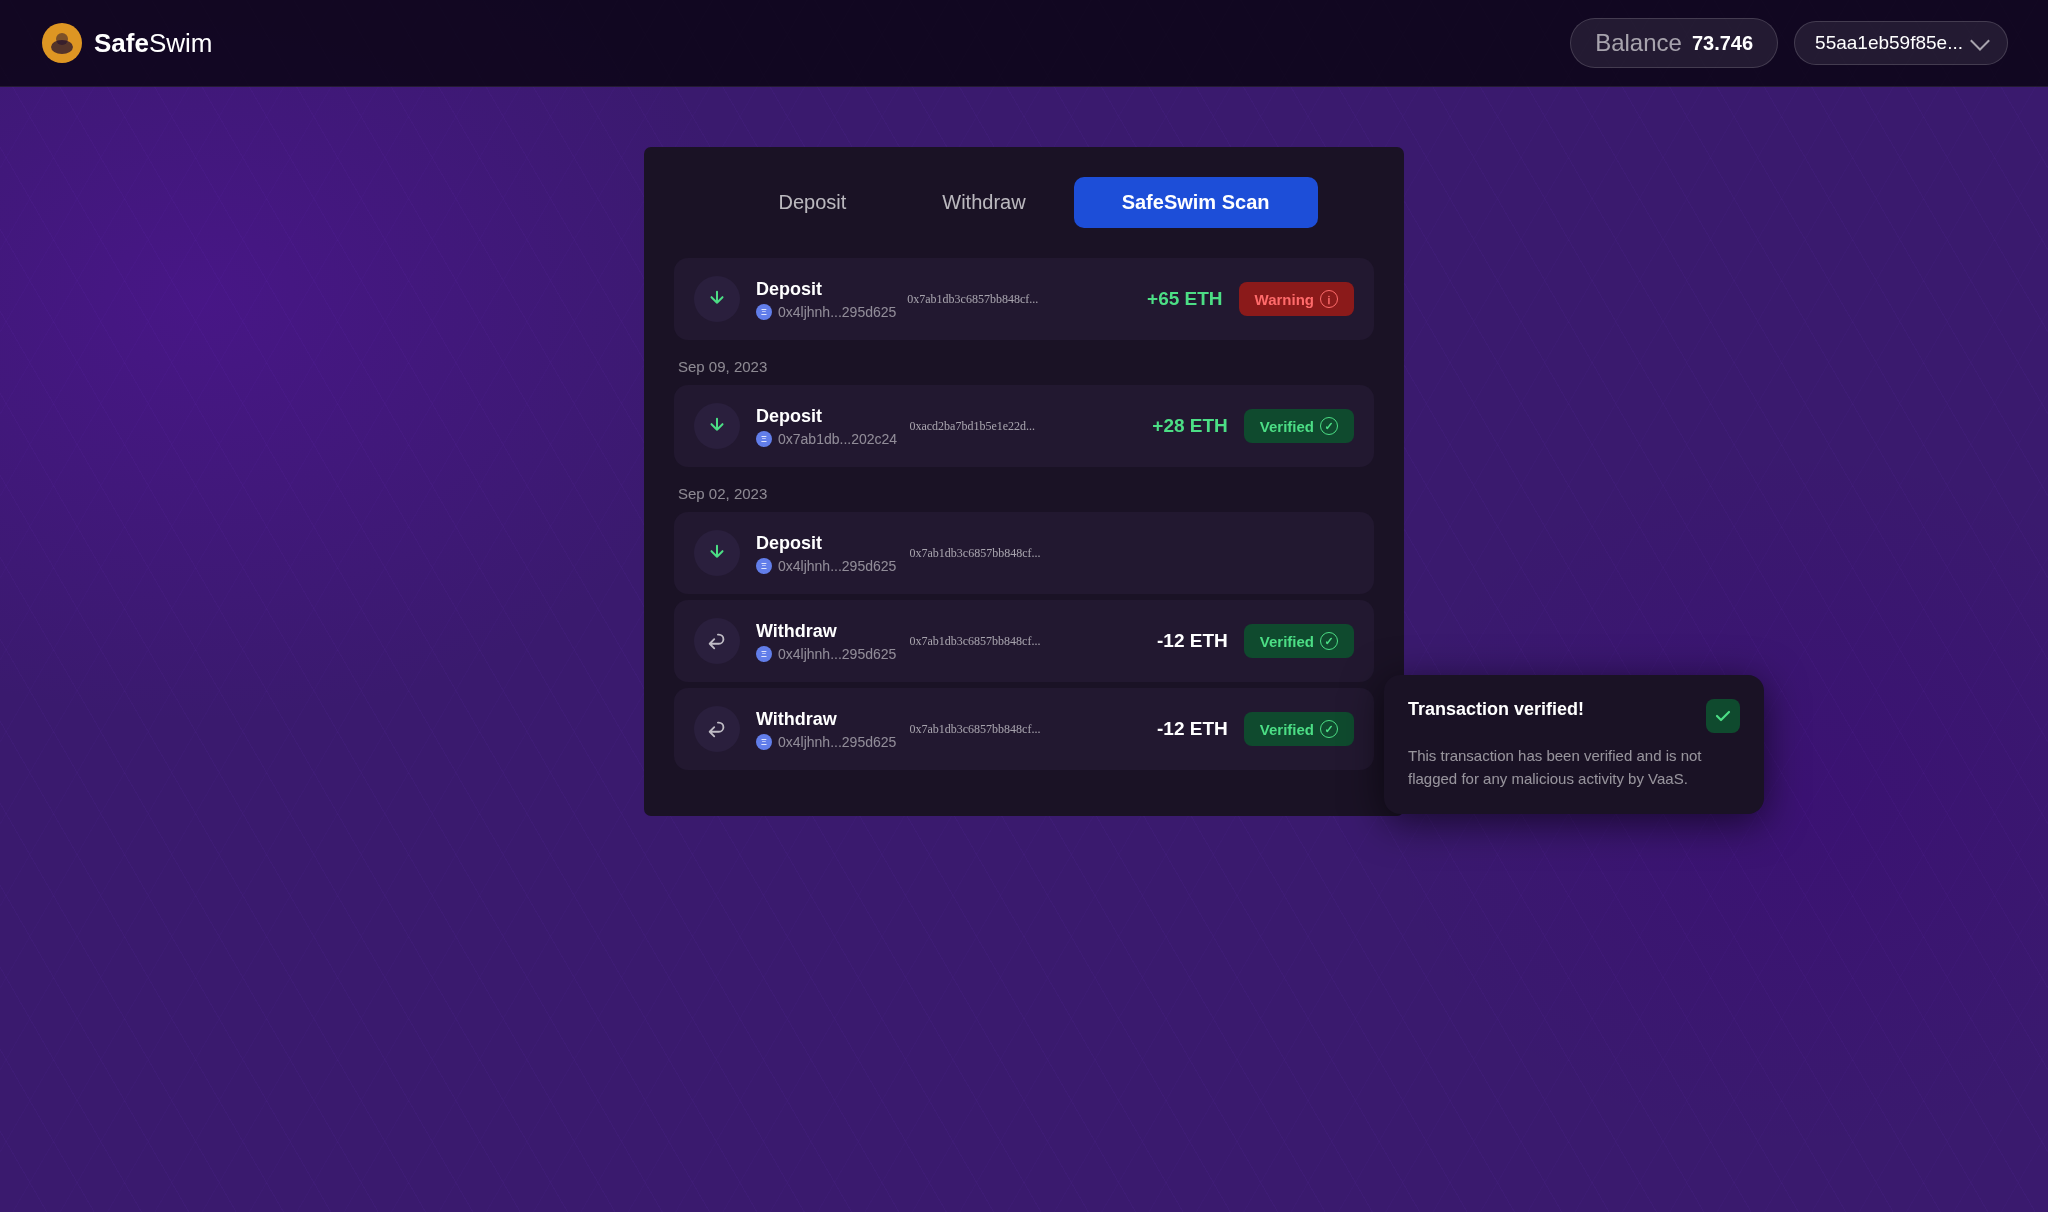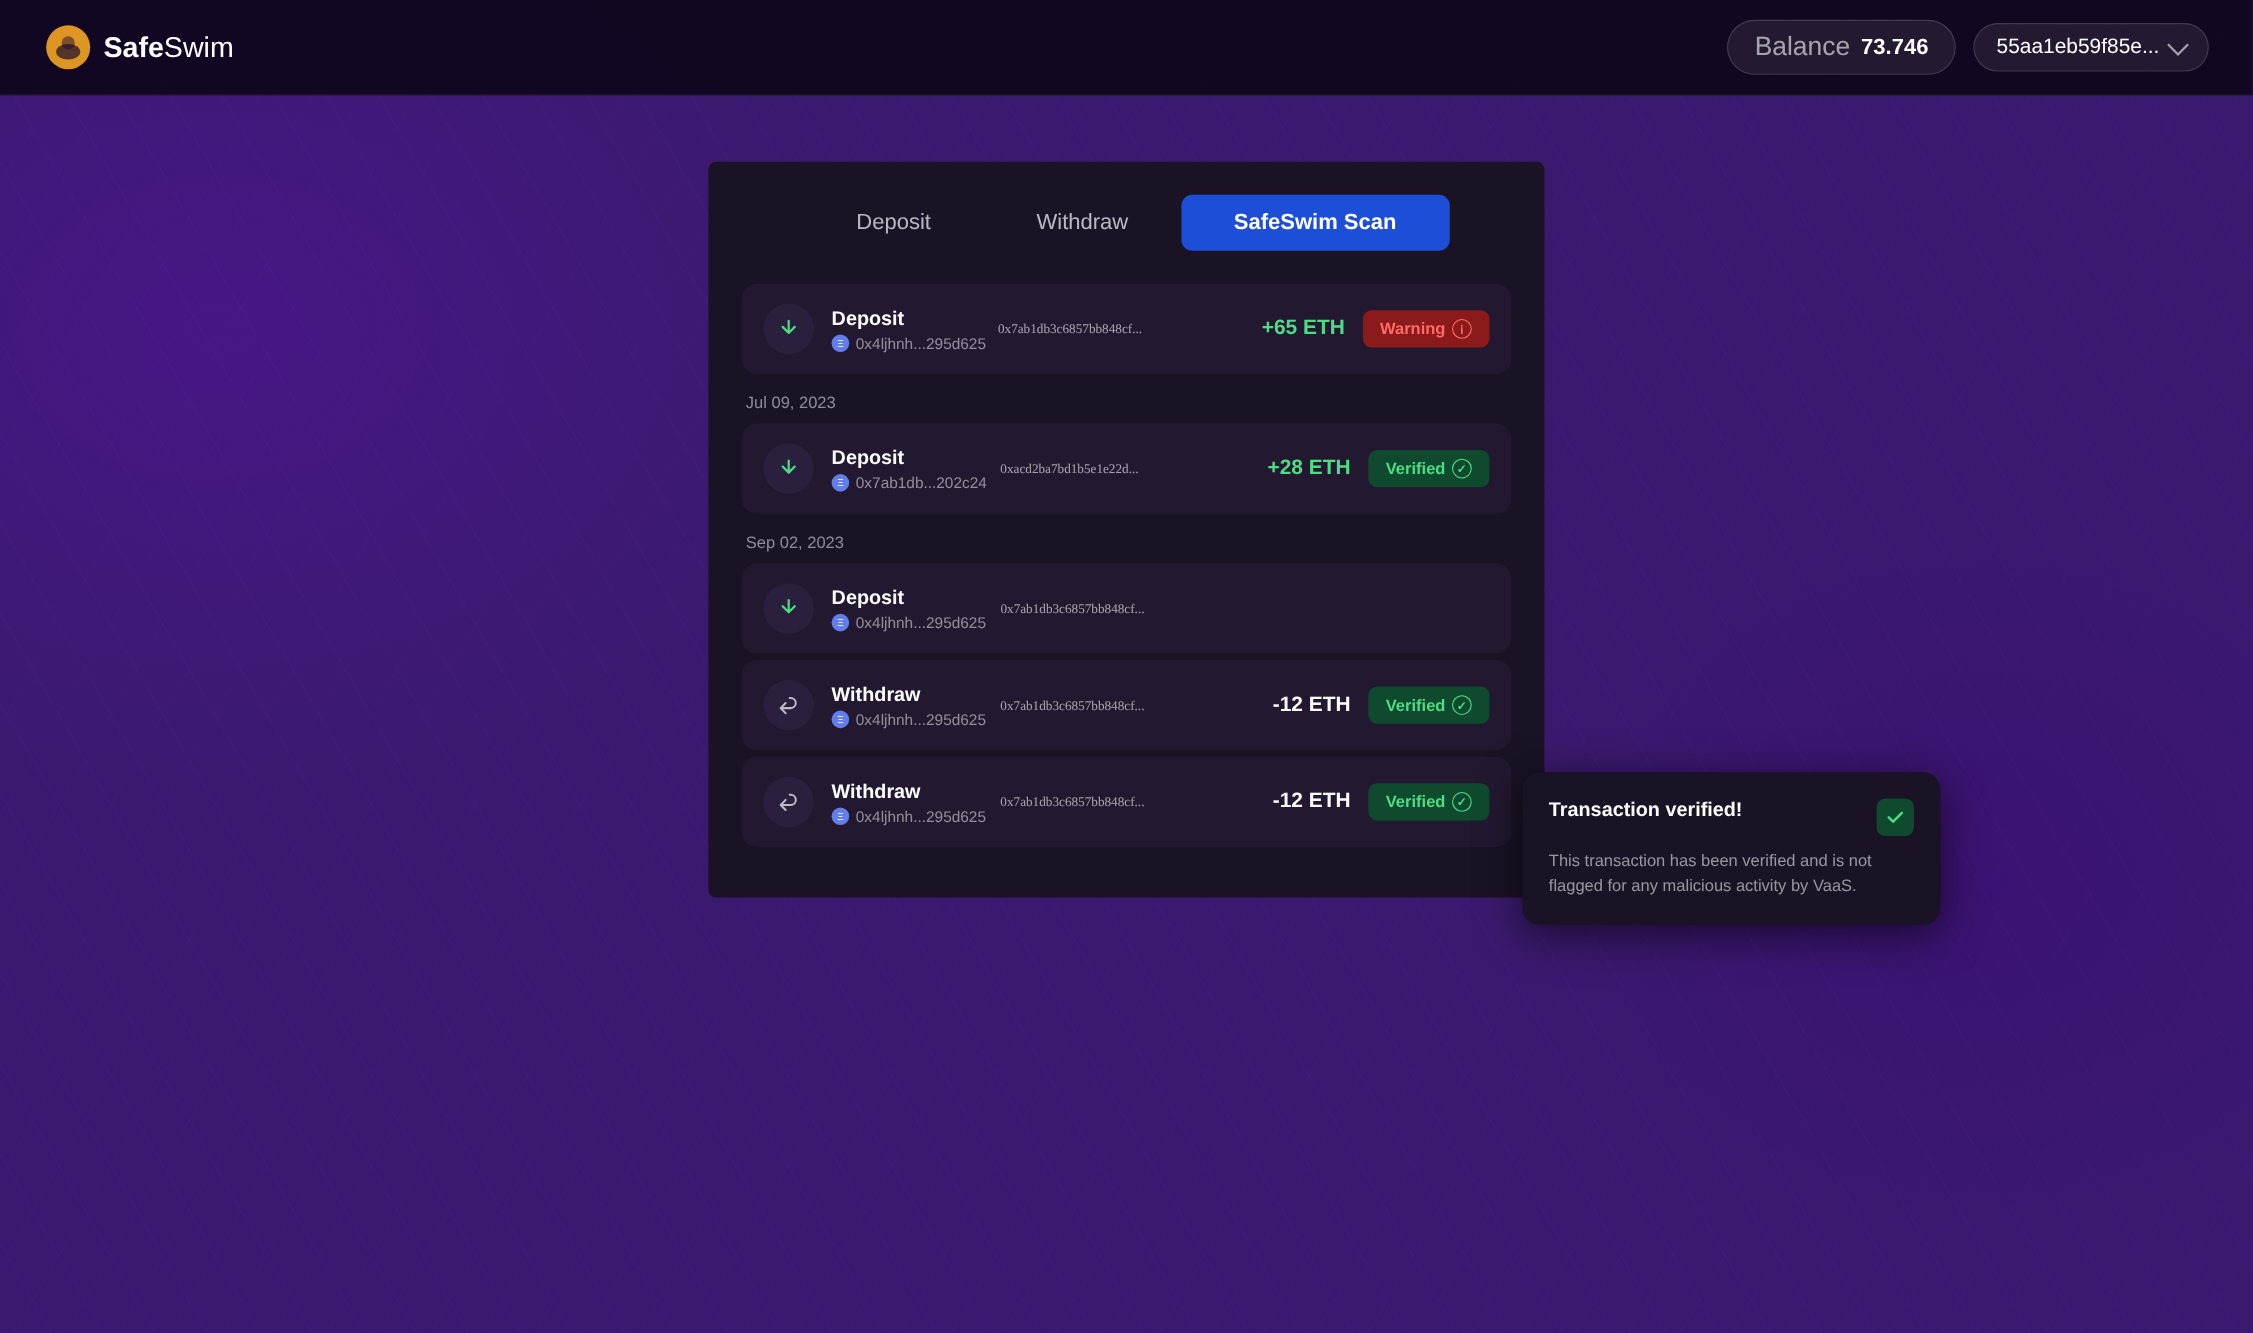--- a/index.html
+++ b/index.html
@@ -304,21 +304,20 @@
     .tooltip-popup {
       position: absolute;
       right: -390px;
       top: 290px;
       width: 380px;
       background: #1a1225;
       border-radius: 16px;
       padding: 24px;
       box-shadow: 0 8px 40px rgba(0,0,0,0.6);
       z-index: 20;
-      margin-top: 27px;
     }
 
     .tooltip-header {
       display: flex;
       align-items: flex-start;
       justify-content: space-between;
       margin-bottom: 12px;
     }
 
     .tooltip-title {
@@ -398,21 +397,21 @@
       <div class="tx-hash">0x7ab1db3c6857bb848cf...</div>
       <div class="tx-amount positive">+65 ETH</div>
       <div class="tx-badge">
         <div class="badge warning">
           <span>Warning</span>
           <div class="badge-icon">ℹ</div>
         </div>
       </div>
     </div>
 
-    <div class="section-date section-gap">Jul 09, 2023</div>
+    <div class="section-date section-gap">Sep 09, 2023</div>
     <div class="tx-item" style="position:relative;">
       <div class="tx-icon">
         <svg viewBox="0 0 24 24" fill="none">
           <path d="M12 4v12M6 10l6 6 6-6" stroke="#4cde85" stroke-width="2.2" stroke-linecap="round" stroke-linejoin="round"></path>
         </svg>
       </div>
       <div class="tx-info">
         <div class="tx-type">Deposit</div>
         <div class="tx-from">
           <span class="eth-mini-icon">Ξ</span>

